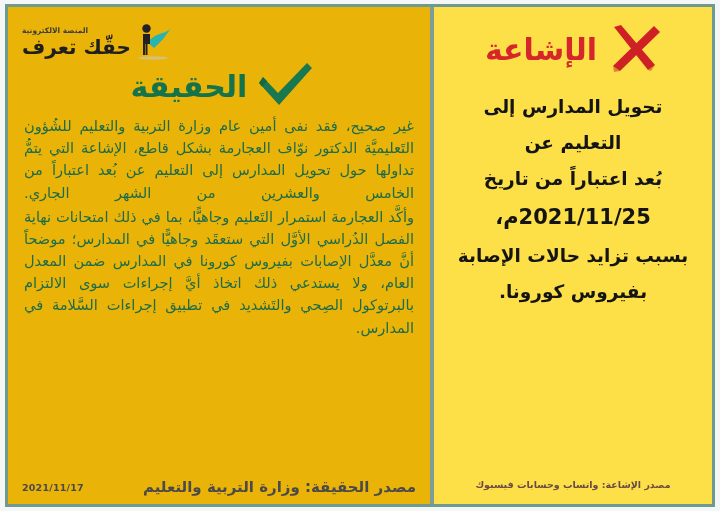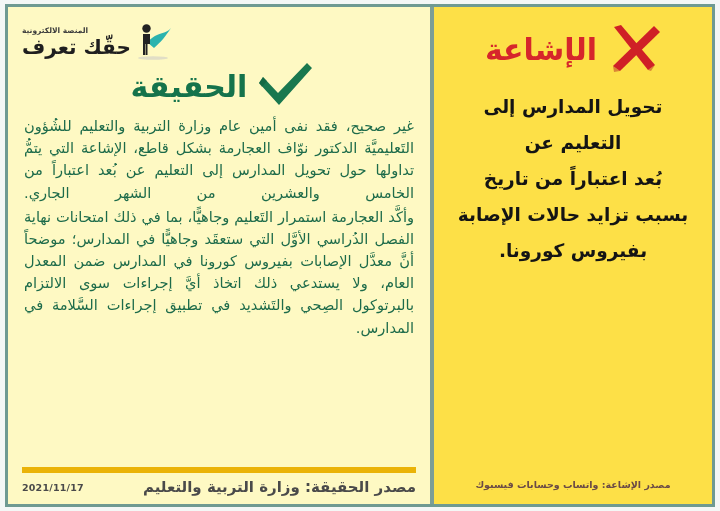--- a/index.html
+++ b/index.html
@@ -36,21 +36,21 @@
     flex: 0 0 278px;
     background: #fde047;
     position: relative;
     box-sizing: border-box;
     display: flex;
     flex-direction: column;
     padding: 14px 16px 4px 16px;
   }
   .panel-truth {
     flex: 1 1 auto;
-    background: #fef9c3;
+    background: #eab308;
     position: relative;
     box-sizing: border-box;
     display: flex;
     flex-direction: column;
     padding: 8px 14px 4px 14px;
     border-left: 0;
   }
   .divider {
     width: 4px;
     flex: 0 0 4px;
@@ -201,20 +201,21 @@
               <path d="M6 43 L13 48 L7 49 Z"></path>
             </g>
           </svg>
         </span>
         <span class="hdr-title rumor">الإشاعة</span>
       </div>
 
       <div class="rumor-body">
         <div>تحويل المدارس إلى التعليم عن</div>
         <div>بُعد اعتباراً من تاريخ</div>
+        <div class="date">2021/11/25م،</div>
         <div>بسبب تزايد حالات الإصابة</div>
         <div>بفيروس كورونا.</div>
       </div>
 
       <div class="spacer"></div>
 
       <div class="foot-rumor">
         <span class="foot-src">مصدر الإشاعة: واتساب وحسابات فيسبوك</span>
       </div>
     </div>

